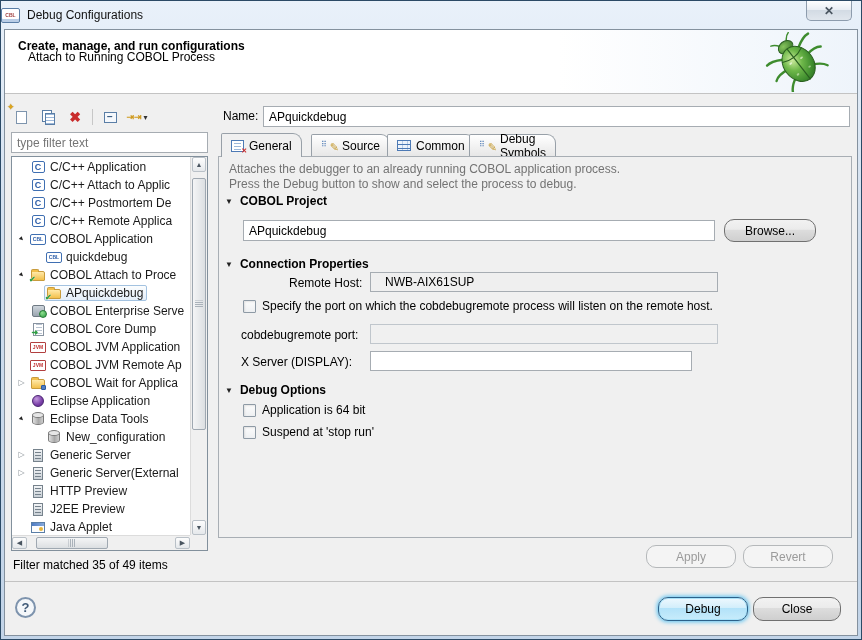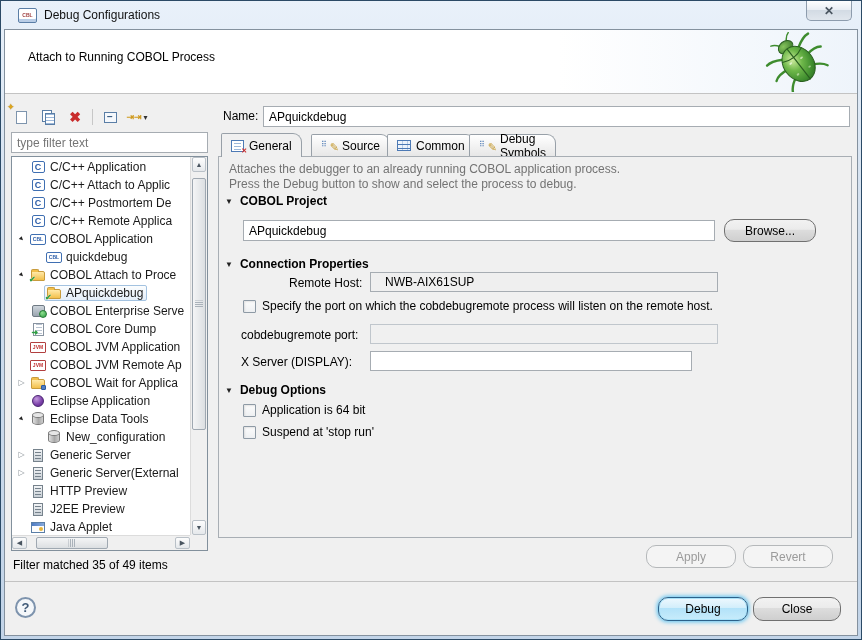--- a/index.html
+++ b/index.html
@@ -2,21 +2,21 @@
 <html><head>
 <meta charset="utf-8">
 <style>
   * { margin:0; padding:0; box-sizing:border-box; }
   body { font-family:"Liberation Sans",sans-serif; background:#888; }
   .dialog { position:relative; width:862px; height:640px;
     background:linear-gradient(180deg,#e9f1fa,#cfdded 40%,#c2d4e8);
     border:1px solid #2b4a66; overflow:hidden; }
   
   .titlebar { position:absolute; top:0; left:0; right:0; height:28px;
-    display:flex; align-items:center; padding-left:17px; }
+    display:flex; align-items:center; padding-left:0; }
   .appicon { width:19px; height:15px; background:#fff; border:1px solid #5a7ea6;
     border-radius:2px; display:flex; align-items:center; justify-content:center;
     margin-right:7px; box-shadow:inset 0 -3px 0 #b9cde6; flex:none; }
   .appicon-txt { font-size:5px; font-weight:bold; color:#a04040; letter-spacing:0; }
   .wtitle { font-size:12px; color:#111; }
   .closebtn { position:absolute; top:0; right:9px; width:46px; height:20px;
     background:linear-gradient(#fdfeff,#e9eef4 45%,#d3dbe4 50%,#e0e6ed);
     border:1px solid #8d9cad; border-top:none; border-radius:0 0 5px 5px;
     display:flex; align-items:center; justify-content:center; cursor:default; }
   .closeglyph { color:#4a5560; font-weight:bold; font-size:12px; line-height:1; }
@@ -176,20 +176,21 @@
     </span>
     <span class="wtitle">Debug Configurations</span>
     <div class="closebtn">
       <span class="closeglyph">✕</span>
     </div>
   </div>
 
   <div class="client">
 
     <div class="banner">
+      <div class="btitle">Create, manage, and run configurations</div>
       <div class="bsub">Attach to Running COBOL Process</div>
       <svg class="beetle" width="82" height="60" viewBox="0 0 82 60">
         <defs>
           <radialGradient id="bodyg" cx="40%" cy="32%" r="78%">
             <stop offset="0" stop-color="#cdeb9e"></stop>
               <stop offset="0.38" stop-color="#6fb84a"></stop>
             <stop offset="0.78" stop-color="#3e8c2e"></stop>
               <stop offset="1" stop-color="#2c6a22"></stop>
           </radialGradient>
           <radialGradient id="headg" cx="40%" cy="35%" r="85%">

